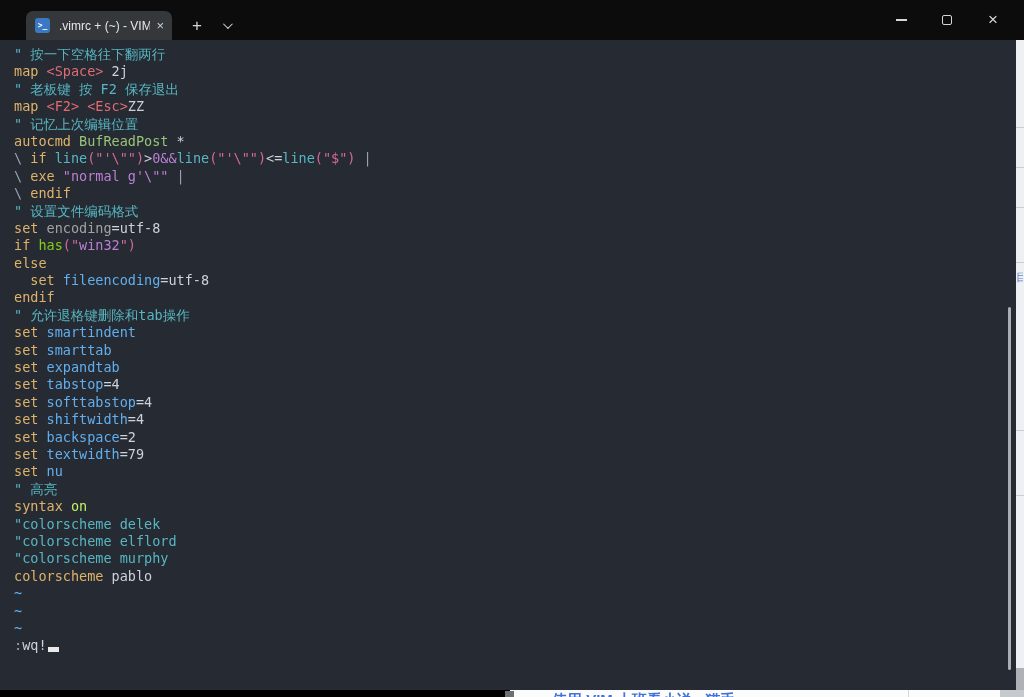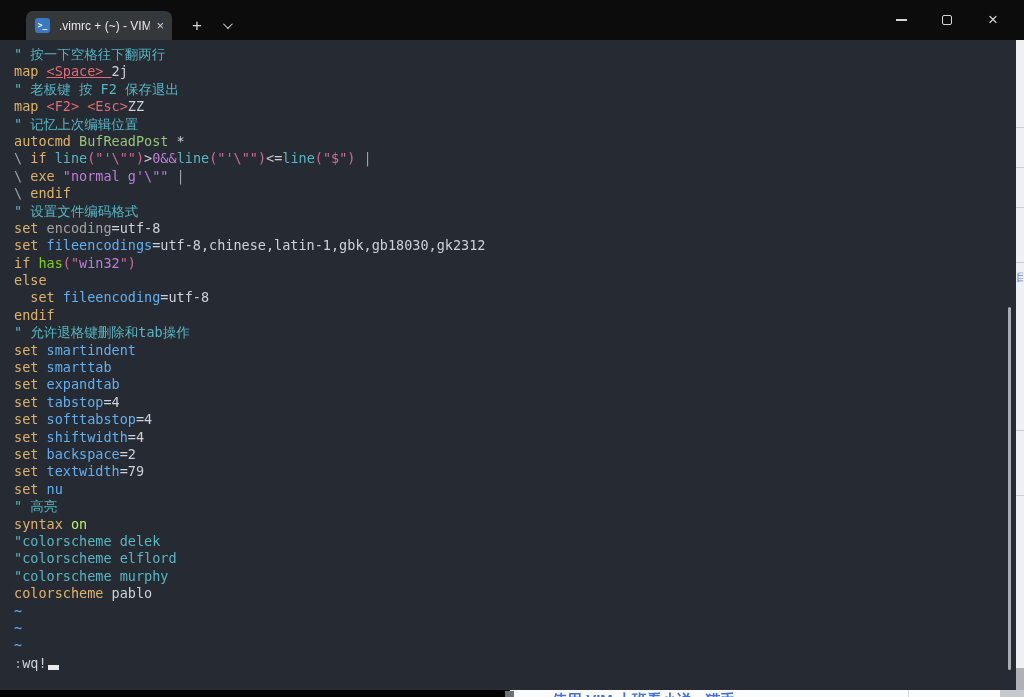--- a/index.html
+++ b/index.html
@@ -100,31 +100,30 @@
         </div>
         <div class="win-btn" id="close-button">
           <span>×</span>
         </div>
       </div>
     </div>
 
     <div id="screen">
       <div id="code-lines">
           <div class="line"><span style="color: rgb(86, 182, 194);">" 按一下空格往下翻两行</span></div>
-          <div class="line"><span style="color: rgb(223, 179, 106);">map </span><span style="color: rgb(224, 108, 117); text-decoration: underline;">&lt;Space&gt; </span><span style="color: rgb(204, 210, 218);">2j</span></div>
+          <div class="line"><span style="color: rgb(223, 179, 106);">map </span><span style="color: rgb(224, 108, 117);">&lt;Space&gt; </span><span style="color: rgb(204, 210, 218);">2j</span></div>
           <div class="line"><span style="color: rgb(86, 182, 194);">" 老板键 按 F2 保存退出</span></div>
           <div class="line"><span style="color: rgb(223, 179, 106);">map </span><span style="color: rgb(224, 108, 117);">&lt;F2&gt; &lt;Esc&gt;</span><span style="color: rgb(204, 210, 218);">ZZ</span></div>
           <div class="line"><span style="color: rgb(86, 182, 194);">" 记忆上次编辑位置</span></div>
           <div class="line"><span style="color: rgb(223, 179, 106);">autocmd </span><span style="color: rgb(152, 195, 121);">BufReadPost </span><span style="color: rgb(204, 210, 218);">*</span></div>
           <div class="line"><span style="color: rgb(154, 162, 175);">\ </span><span style="color: rgb(223, 179, 106);">if </span><span style="color: rgb(86, 182, 194);">line</span><span style="color: rgb(212, 104, 156);">("'\"")</span><span style="color: rgb(204, 210, 218);">&gt;</span><span style="color: rgb(187, 127, 214);">0</span><span style="color: rgb(187, 127, 214);">&amp;&amp;</span><span style="color: rgb(86, 182, 194);">line</span><span style="color: rgb(212, 104, 156);">("'\"")</span><span style="color: rgb(204, 210, 218);">&lt;=</span><span style="color: rgb(86, 182, 194);">line</span><span style="color: rgb(212, 104, 156);">("$")</span><span style="color: rgb(204, 210, 218);"> </span><span style="color: rgb(154, 162, 175);">|</span></div>
           <div class="line"><span style="color: rgb(154, 162, 175);">\ </span><span style="color: rgb(223, 179, 106); text-align: center;">exe </span><span style="color: rgb(187, 127, 214);">"normal g'\""</span><span style="color: rgb(204, 210, 218);"> </span><span style="color: rgb(154, 162, 175);">|</span></div>
           <div class="line"><span style="color: rgb(154, 162, 175);">\ </span><span style="color: rgb(223, 179, 106);">endif</span></div>
           <div class="line"><span style="color: rgb(86, 182, 194);">" 设置文件编码格式</span></div>
           <div class="line"><span style="color: rgb(223, 179, 106);">set </span><span style="color: #a3a3a3;">encoding</span><span style="color: rgb(204, 210, 218);">=utf-8</span></div>
-          <div class="line"><span style="color: rgb(223, 179, 106);">set </span><span style="color: rgb(97, 175, 239);">fileencodings</span><span style="color: rgb(204, 210, 218);">=utf-8,chinese,latin-1,gbk,gb18030,gk2312</span></div>
           <div class="line"><span style="color: rgb(223, 179, 106);">if </span><span style="color: #84cc16;">has</span><span style="color: rgb(212, 104, 156);">("</span><span style="color: rgb(187, 127, 214);">win32</span><span style="color: rgb(212, 104, 156);">")</span></div>
           <div class="line"><span style="color: rgb(223, 179, 106);">else</span></div>
           <div class="line"><span style="color: rgb(204, 210, 218);">  </span><span style="color: rgb(223, 179, 106);">set </span><span style="color: rgb(97, 175, 239);">fileencoding</span><span style="color: rgb(204, 210, 218);">=utf-8</span></div>
           <div class="line"><span style="color: rgb(223, 179, 106);">endif</span></div>
           <div class="line"><span style="color: rgb(86, 182, 194);">" 允许退格键删除和tab操作</span></div>
           <div class="line"><span style="color: rgb(223, 179, 106);">set </span><span style="color: rgb(97, 175, 239);">smartindent</span></div>
           <div class="line"><span style="color: rgb(223, 179, 106);">set </span><span style="color: rgb(97, 175, 239);">smarttab</span></div>
           <div class="line"><span style="color: rgb(223, 179, 106);">set </span><span style="color: rgb(97, 175, 239);">expandtab</span></div>
           <div class="line"><span style="color: rgb(223, 179, 106);">set </span><span style="color: rgb(97, 175, 239);">tabstop</span><span style="color: rgb(204, 210, 218);">=4</span></div>
           <div class="line"><span style="color: rgb(223, 179, 106);">set </span><span style="color: rgb(97, 175, 239);">softtabstop</span><span style="color: rgb(204, 210, 218);">=4</span></div>

